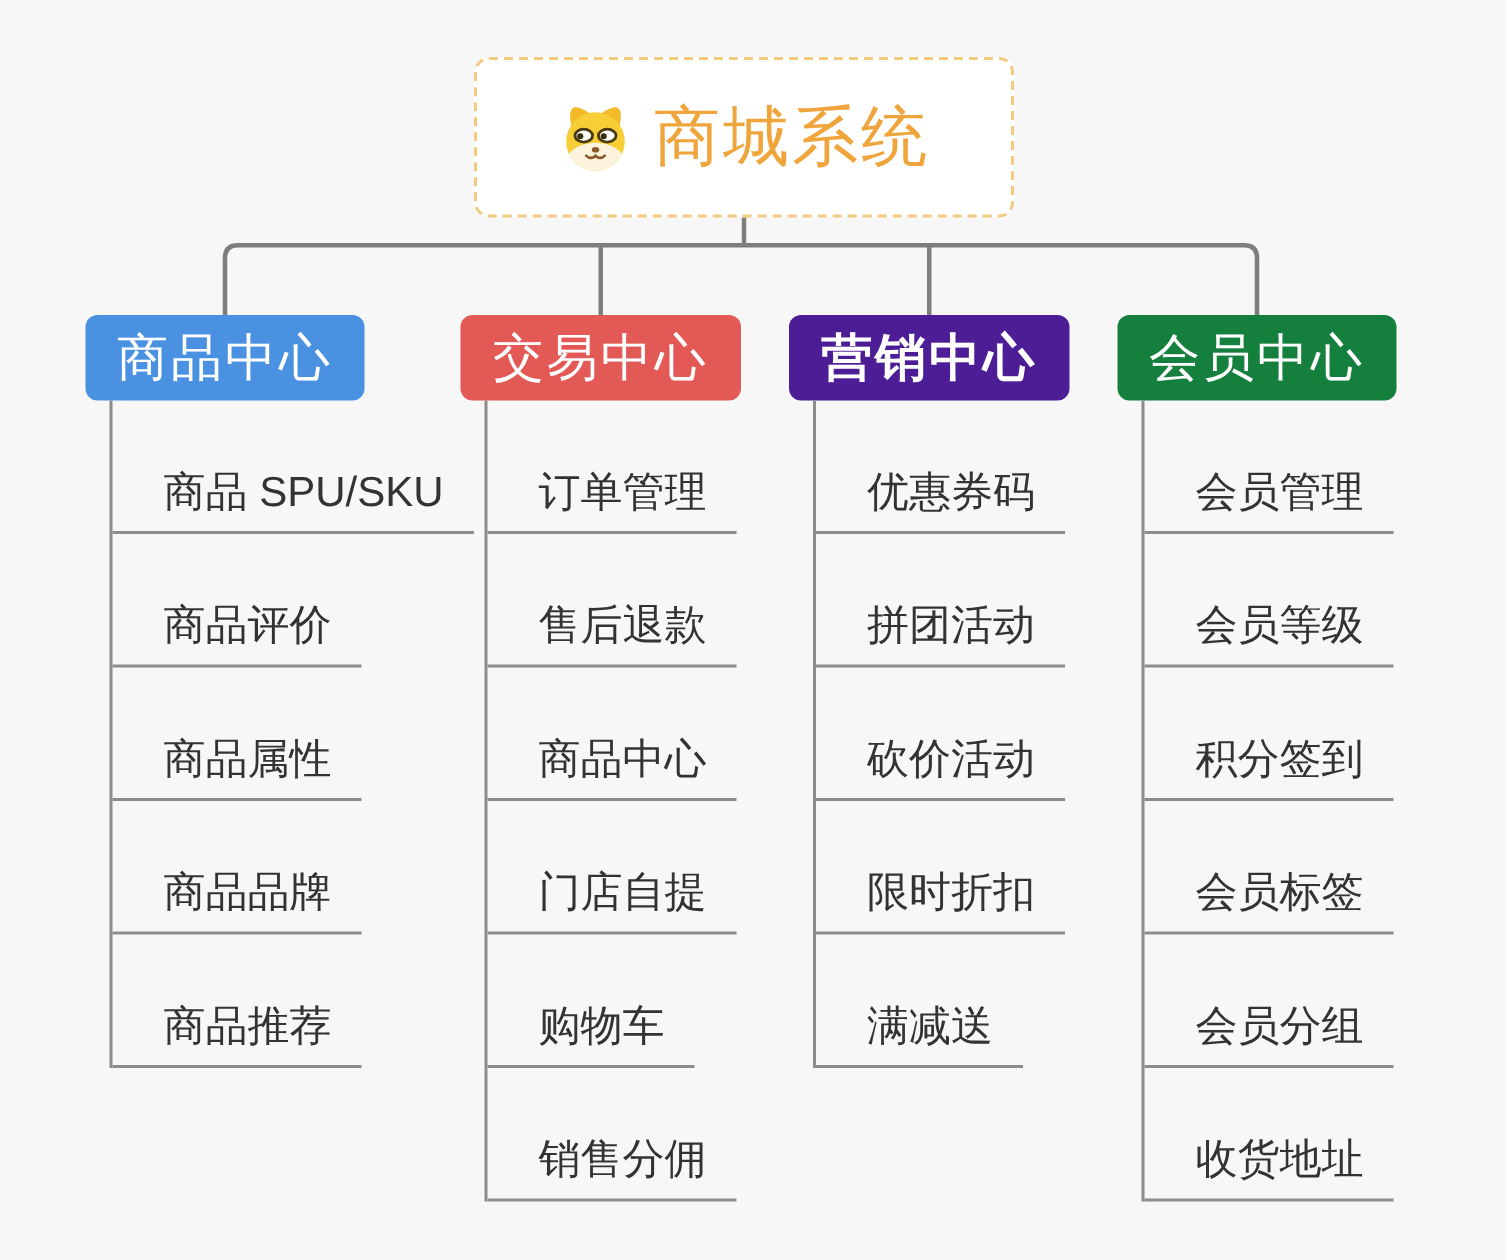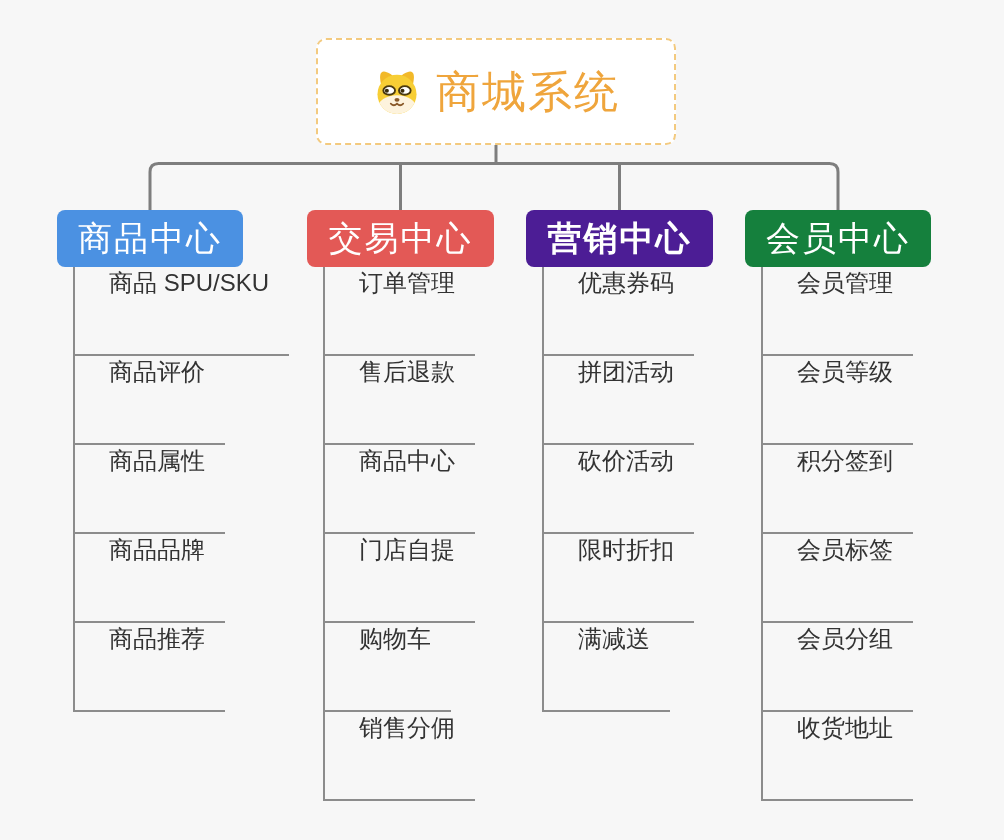--- a/index.html
+++ b/index.html
@@ -45,24 +45,24 @@
     color:var(--branchtext);font-size:34px;letter-spacing:2px;
     white-space:nowrap;
   }
   .children{
     position:absolute;left:16px;top:57px;
     border-left:2px solid var(--childline);
   }
   .child-item{
     height:89px;
     width:max-content;
-    display:flex;align-items:flex-start;
+    display:flex;align-items:flex-end;
     border-bottom:2px solid var(--childline);
     padding:0 20px 7px 34px;
-    font-size:24px;color:var(--childtext);
+    font-size:28px;color:var(--childtext);
     white-space:nowrap;
   }
 </style>
 </head>
 <body>
 
 <div class="canvas">
 
   <svg class="connectors" viewBox="0 0 1004 840" xmlns="http://www.w3.org/2000/svg">
     <path d="M496 145 V163.5"></path>

